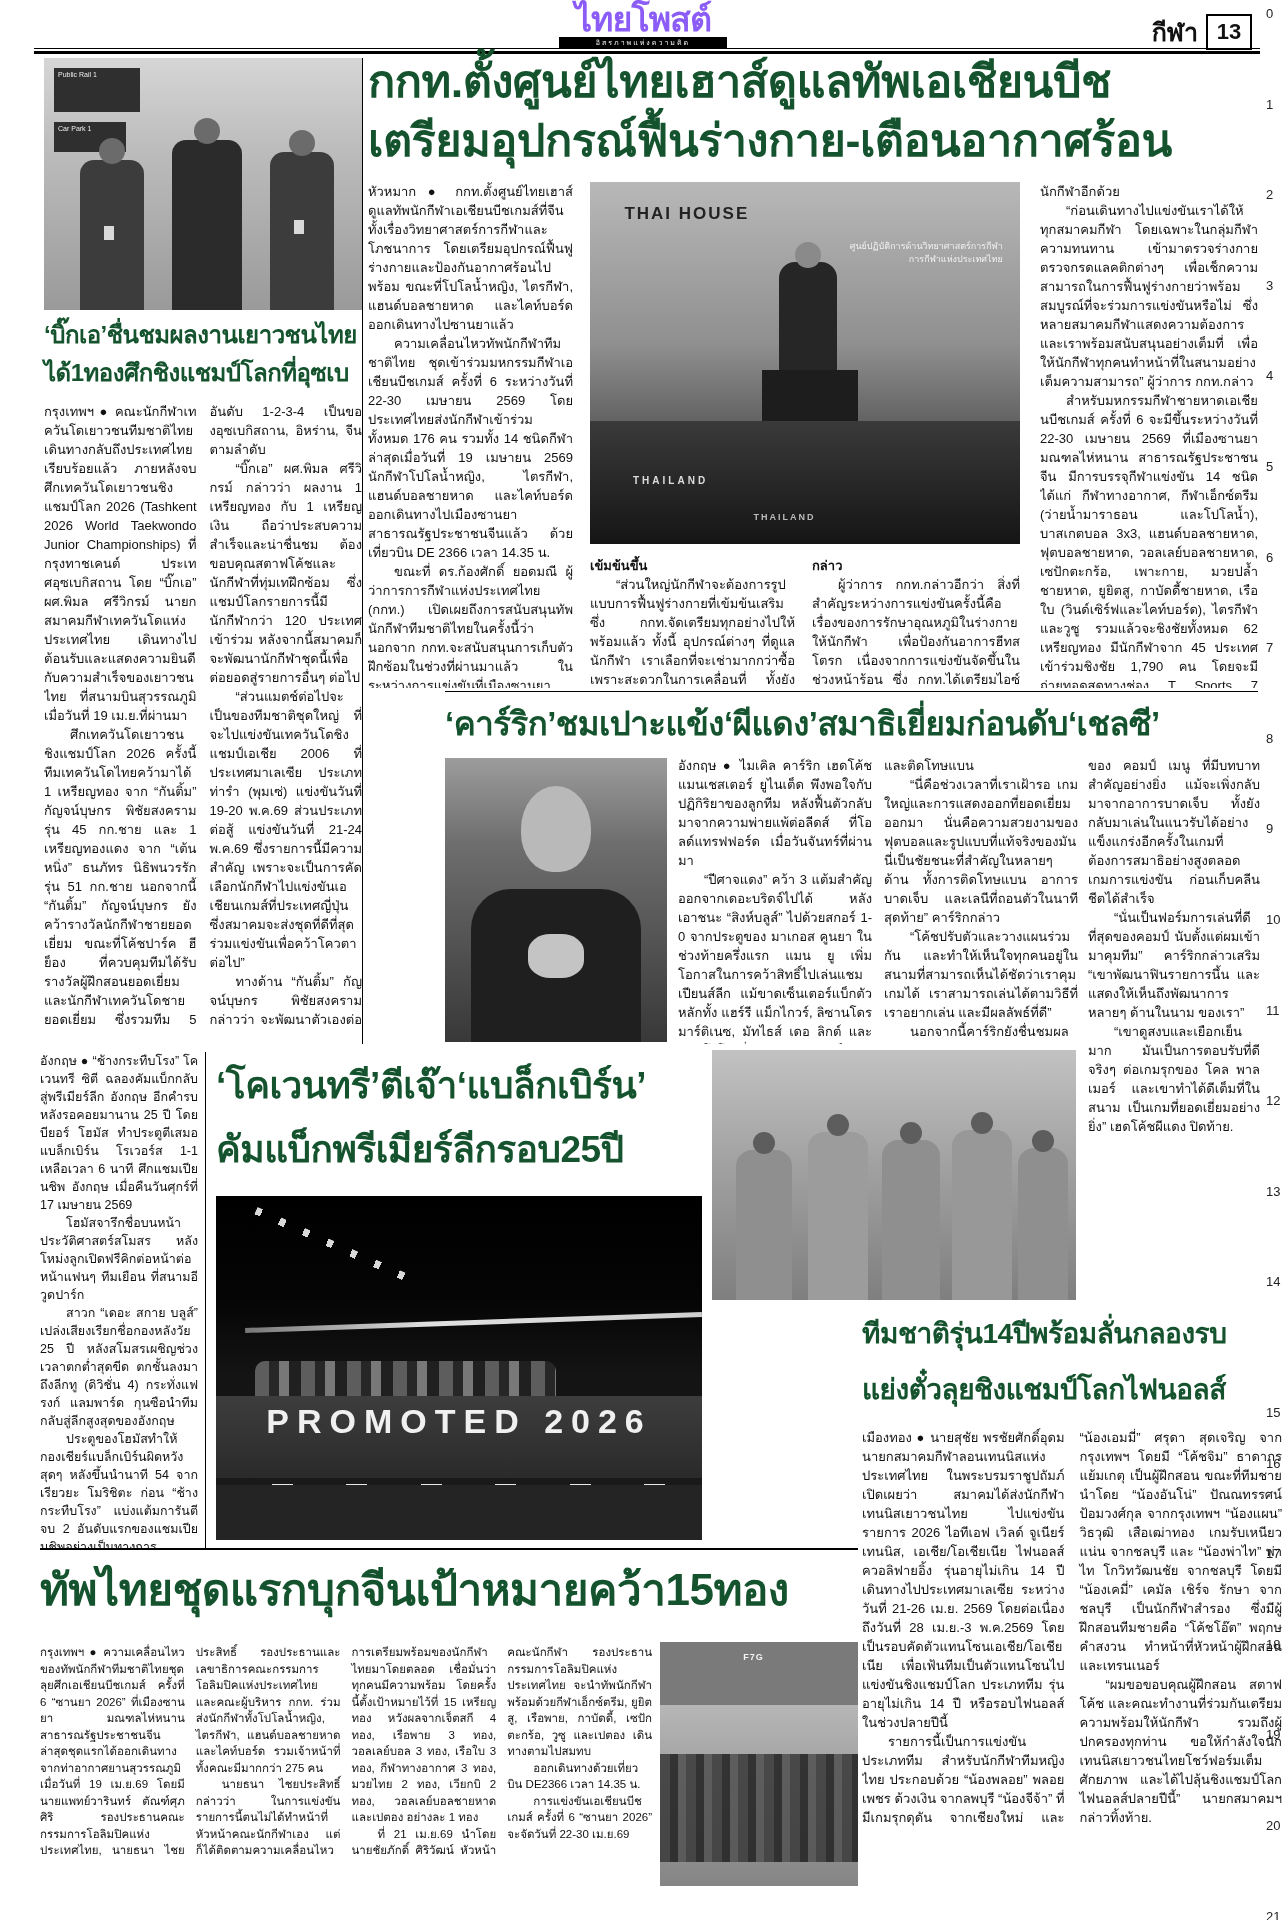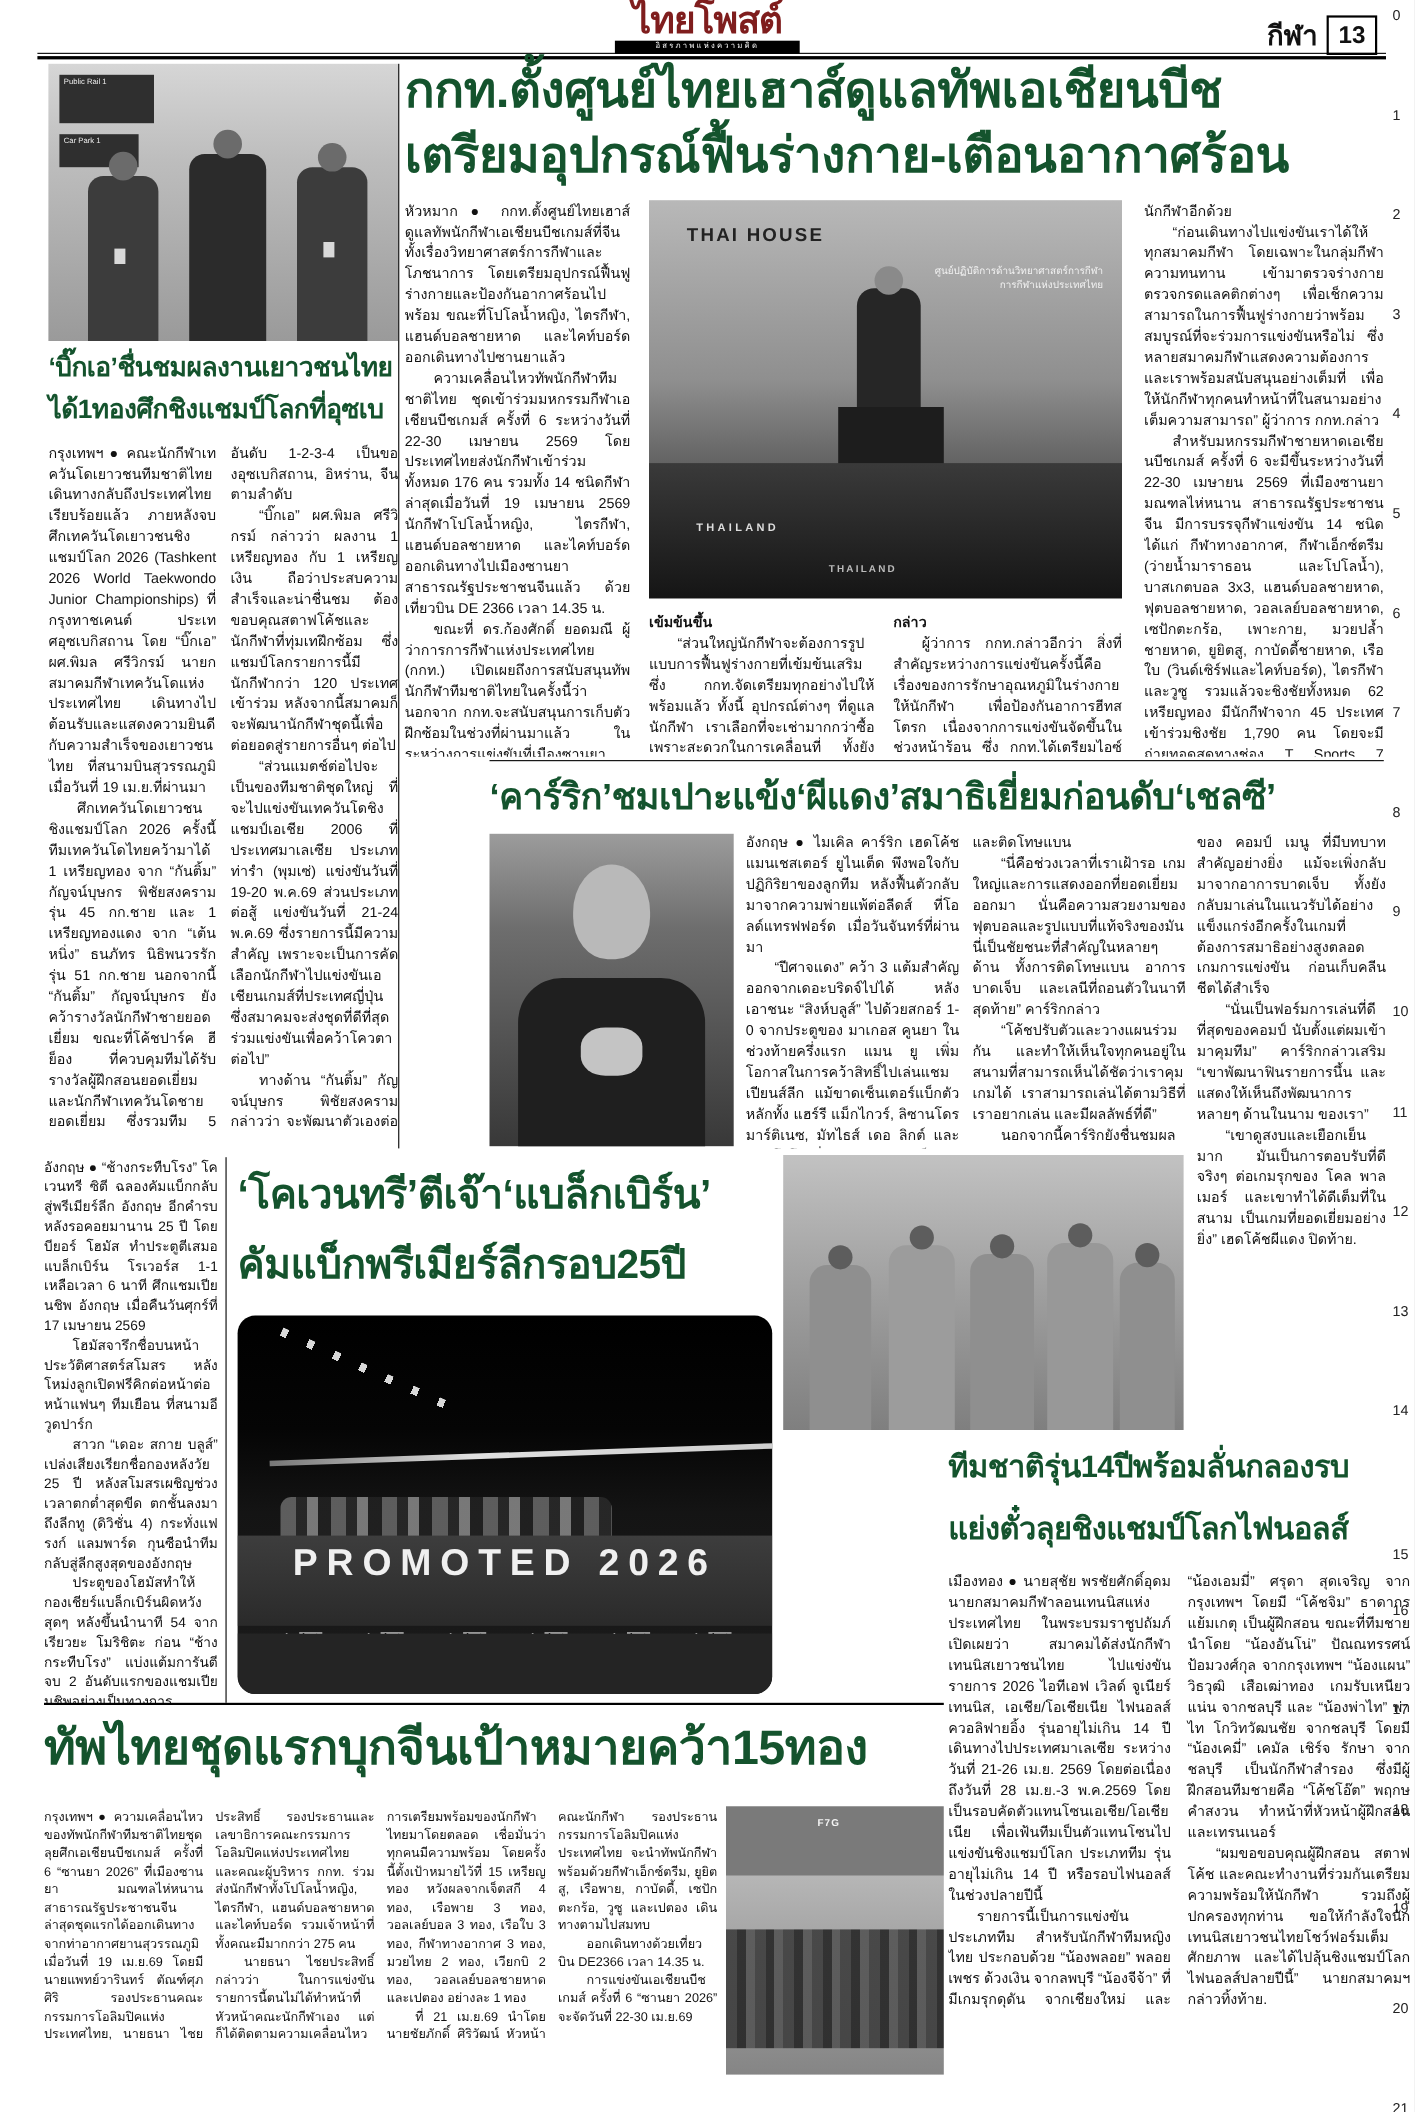--- a/index.html
+++ b/index.html
@@ -1,20 +1,20 @@
 <!DOCTYPE html>
 <html><head>
 <meta charset="utf-8">
 <style>
   html,body{margin:0;padding:0;background:#e8e8e8;}
   .page{position:relative;width:1286px;height:1920px;background:#ffffff;margin:0 auto;
         font-family:"Liberation Sans","DejaVu Sans",sans-serif;color:#111;overflow:hidden;}
   
   .mast-logo{position:absolute;left:0;right:0;top:2px;text-align:center;}
-  .mast-logo .logo-text{display:inline-block;font-size:34px;font-weight:900;letter-spacing:-1px;color:#7f1d1d;line-height:34px;}
+  .mast-logo .logo-text{display:inline-block;font-size:34px;font-weight:900;letter-spacing:-1px;color:#8b5cf6;line-height:34px;}
   .mast-logo .logo-bar{margin:1px auto 0;width:168px;height:12px;background:#000;color:#fff;
         font-size:7px;line-height:12px;text-align:center;letter-spacing:2px;}
   .section-tag{position:absolute;right:34px;top:12px;display:flex;align-items:center;gap:8px;}
   .section-tag .sec-name{font-size:25px;font-weight:bold;}
   .section-tag .page-box{width:42px;height:32px;border:2px solid #000;background:#fff;
         font-size:22px;font-weight:bold;text-align:center;line-height:32px;}
   .rule-thin{position:absolute;left:34px;right:26px;top:48px;height:1px;background:#000;}
   .rule-thick{position:absolute;left:34px;right:26px;top:51px;height:3px;background:#000;}
   
   .headline{position:absolute;font-weight:700;color:#14532d;letter-spacing:-0.5px;}
@@ -213,21 +213,21 @@
       <p>โฮมัสจารึกชื่อบนหน้าประวัติศาสตร์สโมสร หลังโหม่งลูกเปิดฟรีคิกต่อหน้าต่อหน้าแฟนๆ ทีมเยือน ที่สนามอีวูดปาร์ก</p>
       <p>สาวก “เดอะ สกาย บลูส์” เปล่งเสียงเรียกชื่อกองหลังวัย 25 ปี หลังสโมสรเผชิญช่วงเวลาตกต่ำสุดขีด ตกชั้นลงมาถึงลีกทู (ดิวิชั่น 4) กระทั่งแฟรงก์ แลมพาร์ด กุนซือนำทีมกลับสู่ลีกสูงสุดของอังกฤษ</p>
       <p>ประตูของโฮมัสทำให้กองเชียร์แบล็กเบิร์นผิดหวังสุดๆ หลังขึ้นนำนาที 54 จากเรียวยะ โมริชิตะ ก่อน “ช้างกระทืบโรง” แบ่งแต้มการันตีจบ 2 อันดับแรกของแชมเปียนชิพอย่างเป็นทางการ</p>
     </div>
   <div class="vrule" style="left:205px;top:1052px;height:496px;"></div>
   <div class="headline" style="left:216px;top:1054px;width:490px;font-size:37px;line-height:64px;">
     <div>‘โคเวนทรี’ตีเจ๊า‘แบล็กเบิร์น’</div>
     <div>คัมแบ็กพรีเมียร์ลีกรอบ25ปี</div>
   </div>
 
-  <div class="photo ph-stadium" style="left:216px;top:1196px;width:486px;height:344px;border-radius:16px;">
+  <div class="photo ph-stadium" style="left:216px;top:1196px;width:486px;height:344px;">
     <div class="st-lights"></div>
     <div class="st-roof"></div>
     <div class="st-players"></div>
     <div class="st-bannerband"></div>
     <div class="st-promoted">PROMOTED 2026</div>
     <div class="st-skyrow" id="skyrow">
         <span class="skybet-chip">
           <span class="sky">sky</span>
           <span class="bet">bet</span>
         </span>

